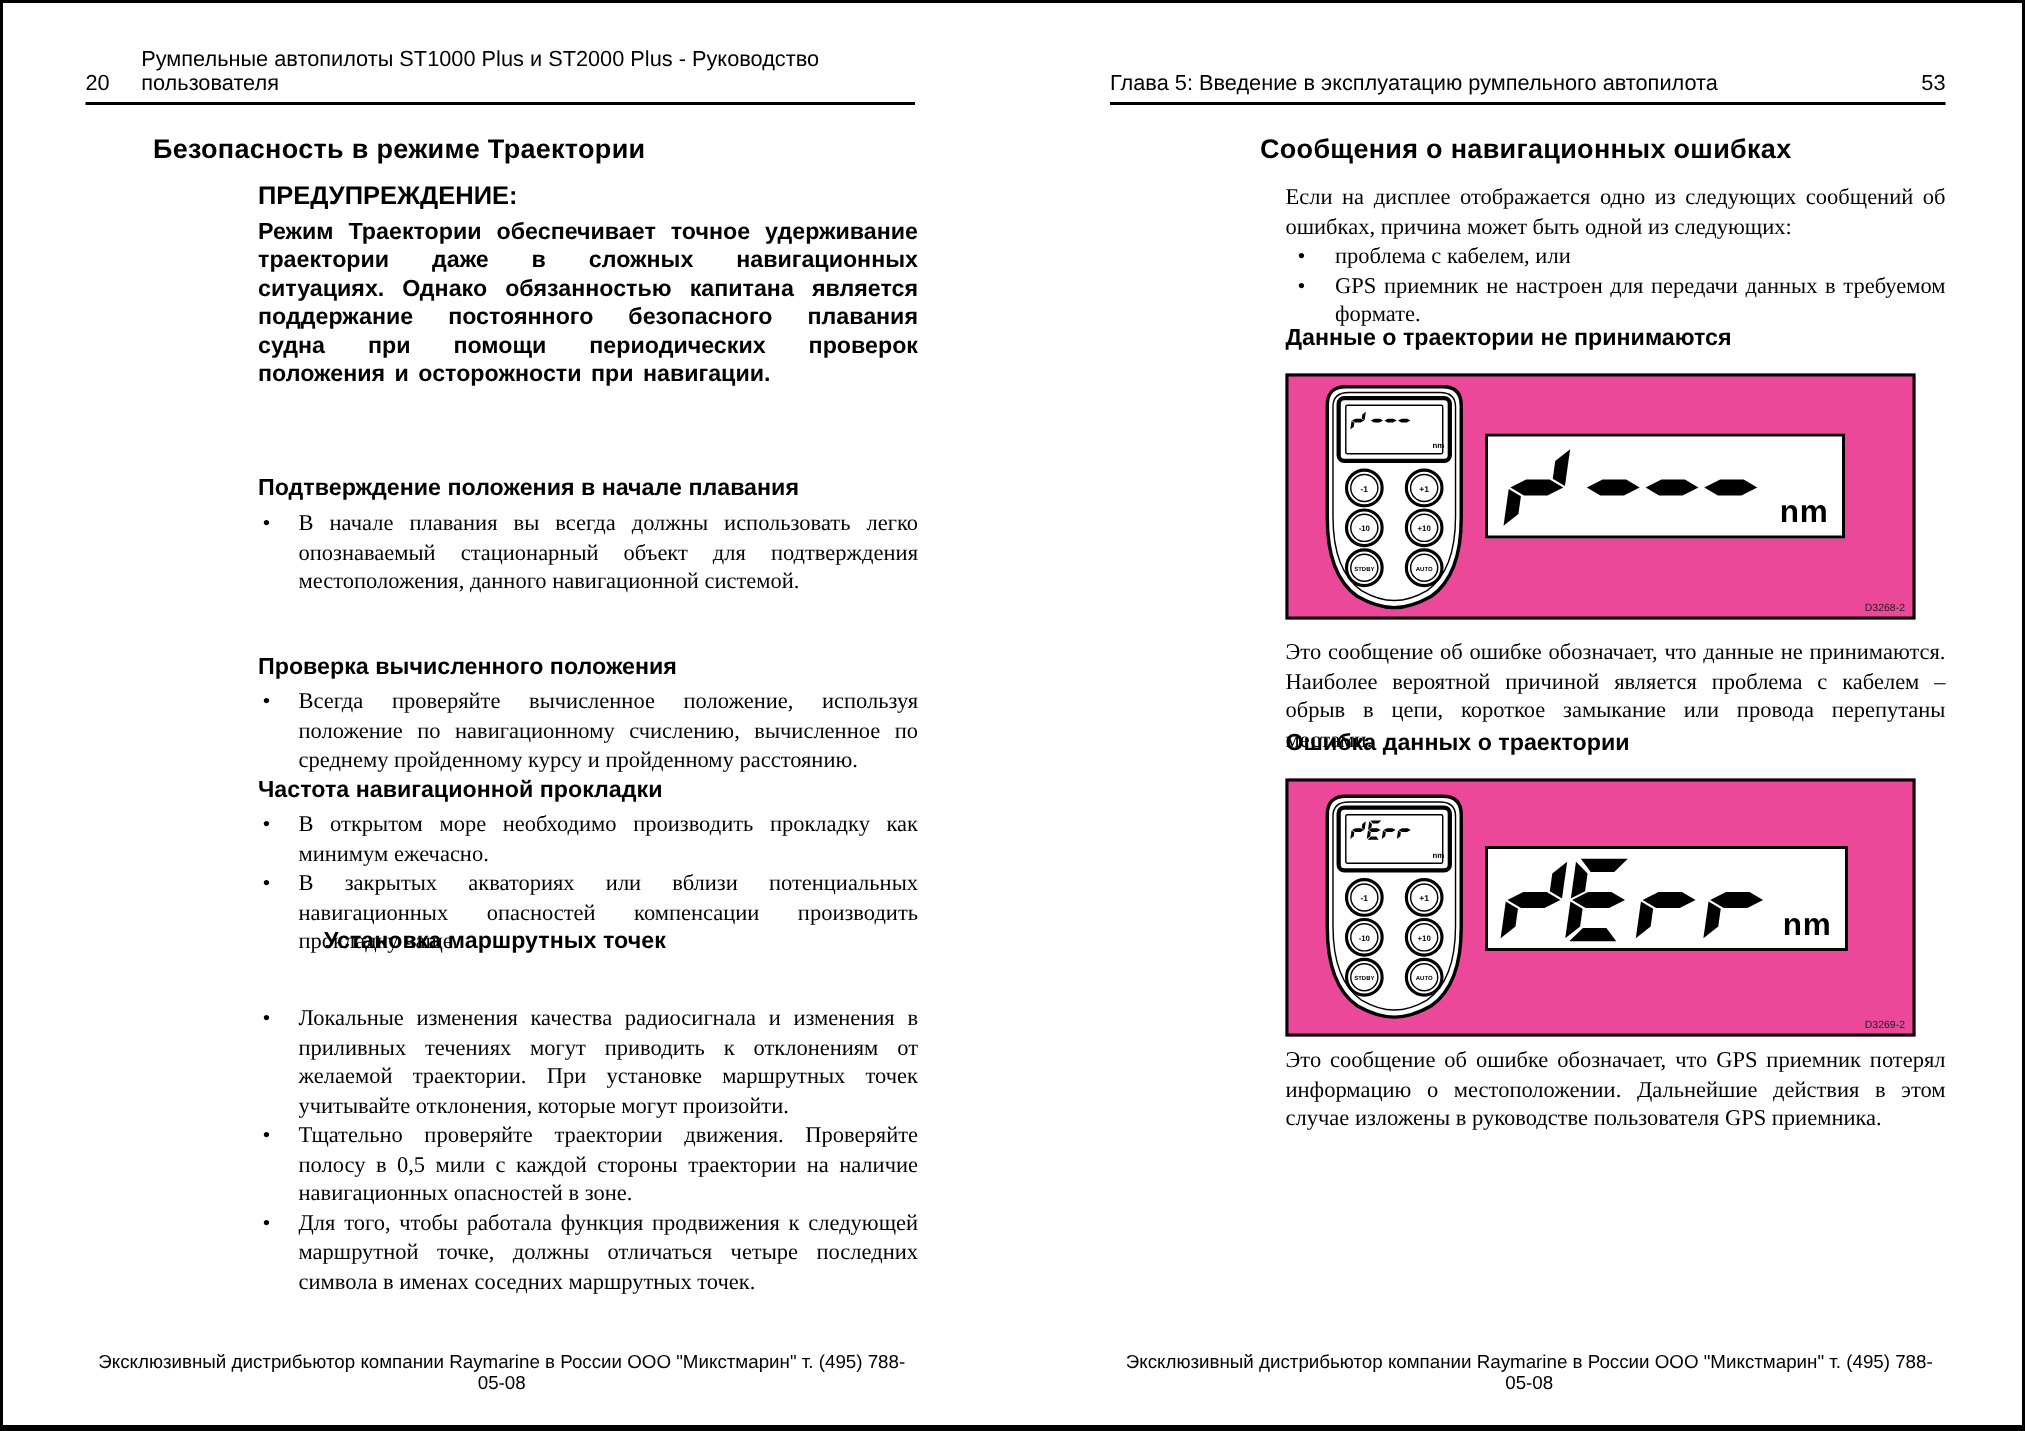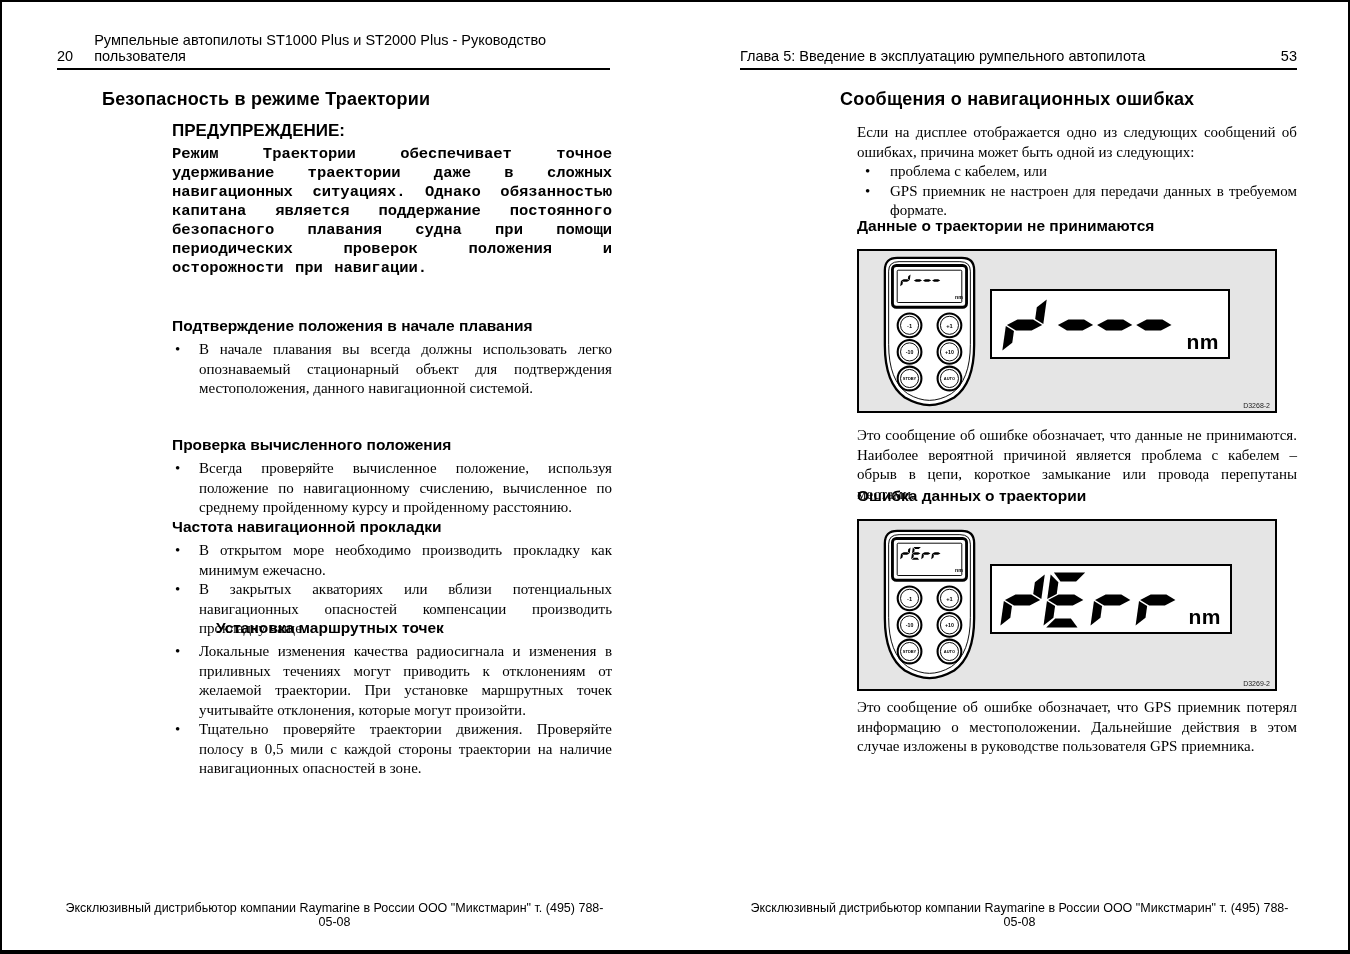--- a/index.html
+++ b/index.html
@@ -14,30 +14,30 @@
   .hdr-left  { left:55px;  width:553px; }
   .hdr-left .pgnum { margin-right:21px; }
   .hdr-right { left:738px; width:557px; justify-content:space-between; }
   
   .title { position:absolute; font-size:18px; font-weight:bold; letter-spacing:.2px; white-space:nowrap; }
   .h2    { position:absolute; font-size:15.5px; font-weight:bold; white-space:nowrap; }
   .warn-label { position:absolute; font-size:17px; font-weight:bold; }
   
   .ser { font-family:"Liberation Serif", serif; font-size:15px; line-height:19.5px; }
   .para { position:absolute; width:440px; text-align:justify; }
-  .warn-text { position:absolute; width:440px; font-family:Liberation Mono, monospace;
+  .warn-text { position:absolute; width:440px; font-family:Liberation Sans, sans-serif;
                font-weight:bold; font-size:15.5px; line-height:19px; text-align:justify; word-spacing:2px; }
   
   ul.blt { position:absolute; width:440px; list-style:none; margin:0; padding:0; }
   .blt li { position:relative; padding-left:27px; text-align:justify; }
   .blt li::before { content:"•"; position:absolute; left:3px; }
   .blt-r li { padding-left:33px; }
   .blt-r li::before { left:8px; }
   
-  .fig { position:absolute; width:420px; background:#e5e5e5; border:2px solid #000; box-sizing:border-box; }
+  .fig { position:absolute; width:420px; background:#ec4899; border:2px solid #000; box-sizing:border-box; }
   .remote-svg { position:absolute; }
   .remote-svg path, .remote-svg rect, .remote-svg circle { fill:#fff; stroke:#000; }
   .remote-svg text { fill:#000; font-family:"Liberation Sans",sans-serif; font-weight:bold; text-anchor:middle; }
   .disp { position:absolute; border:2px solid #000; background:#fff; box-sizing:border-box; }
   .disp svg { position:absolute; left:8px; top:5px; }
   .seg-display polygon { fill:#000; stroke:none; }
   .nm-big { position:absolute; right:9px; bottom:3px; font-weight:bold; font-size:21px; letter-spacing:.5px; }
   .fig-label { position:absolute; right:5px; bottom:2px; font-size:7px; color:#222; }
   
   .footer { position:absolute; top:899px; width:555px; text-align:center; font-size:12.5px; }
@@ -66,23 +66,24 @@
     <li>Всегда проверяйте вычисленное положение, используя положение по навигационному счислению, вычисленное по среднему пройденному курсу и пройденному расстоянию.</li>
   </ul>
 
   <div class="h2" style="left:170px; top:516px;">Частота навигационной прокладки</div>
   <ul class="blt ser" style="left:170px; top:539px;">
     <li>В открытом море необходимо производить прокладку как минимум ежечасно.</li>
     <li>В закрытых акваториях или вблизи потенциальных навигационных опасностей компенсации производить прокладку чаще.</li>
   </ul>
 
   <div class="h2" style="left:170px; top:617px;margin-left:44px;">Установка маршрутных точек</div>
-  <ul class="blt ser" style="left:170px; top:640px;">
+  <ul class="blt ser" style="left:170px; top:668px;">
     <li>Локальные изменения качества радиосигнала и изменения в приливных течениях могут приводить к отклонениям от желаемой траектории. При установке маршрутных точек учитывайте отклонения, которые могут произойти.</li>
     <li>Тщательно проверяйте траектории движения. Проверяйте полосу в 0,5 мили с каждой стороны траектории на наличие навигационных опасностей в зоне.</li>
+    <li>Для того, чтобы работала функция продвижения к следующей маршрутной точке, должны отличаться четыре последних символа в именах соседних маршрутных точек.</li>
   </ul>
 
   <div class="footer" style="left:55px;">Эксклюзивный дистрибьютор компании Raymarine в России ООО "Микстмарин" т. (495) 788-05-08</div>
 
   <div class="hdr hdr-right">
     <span>Глава 5: Введение в эксплуатацию румпельного автопилота</span>
     <span>53</span>
   </div>
 
   <div class="title" style="left:838px; top:87px;">Сообщения о навигационных ошибках</div>

